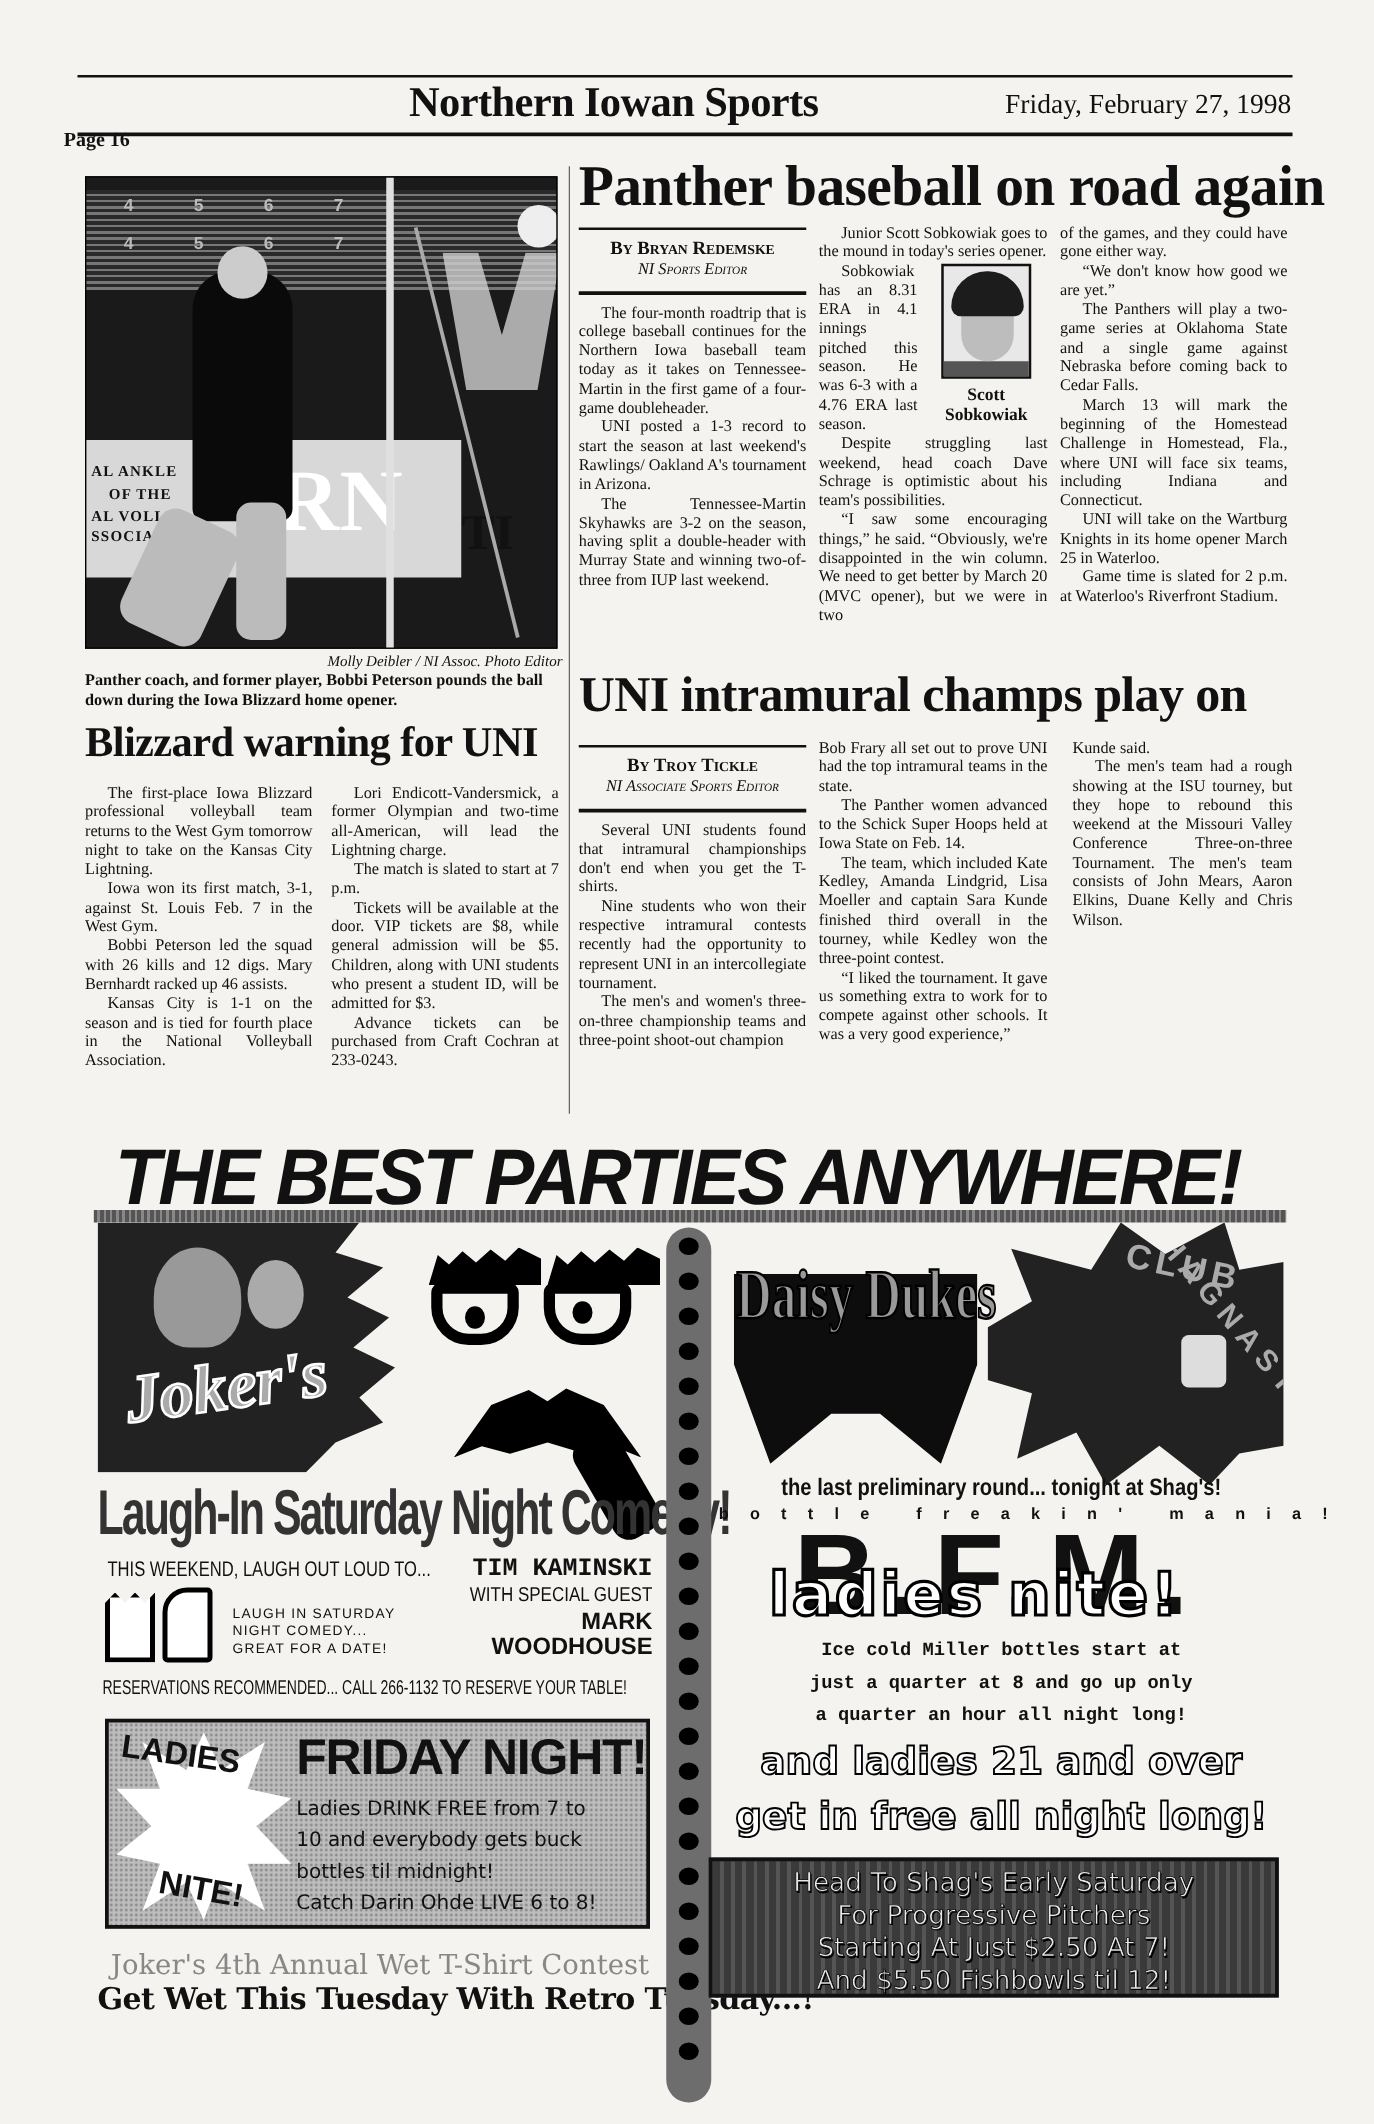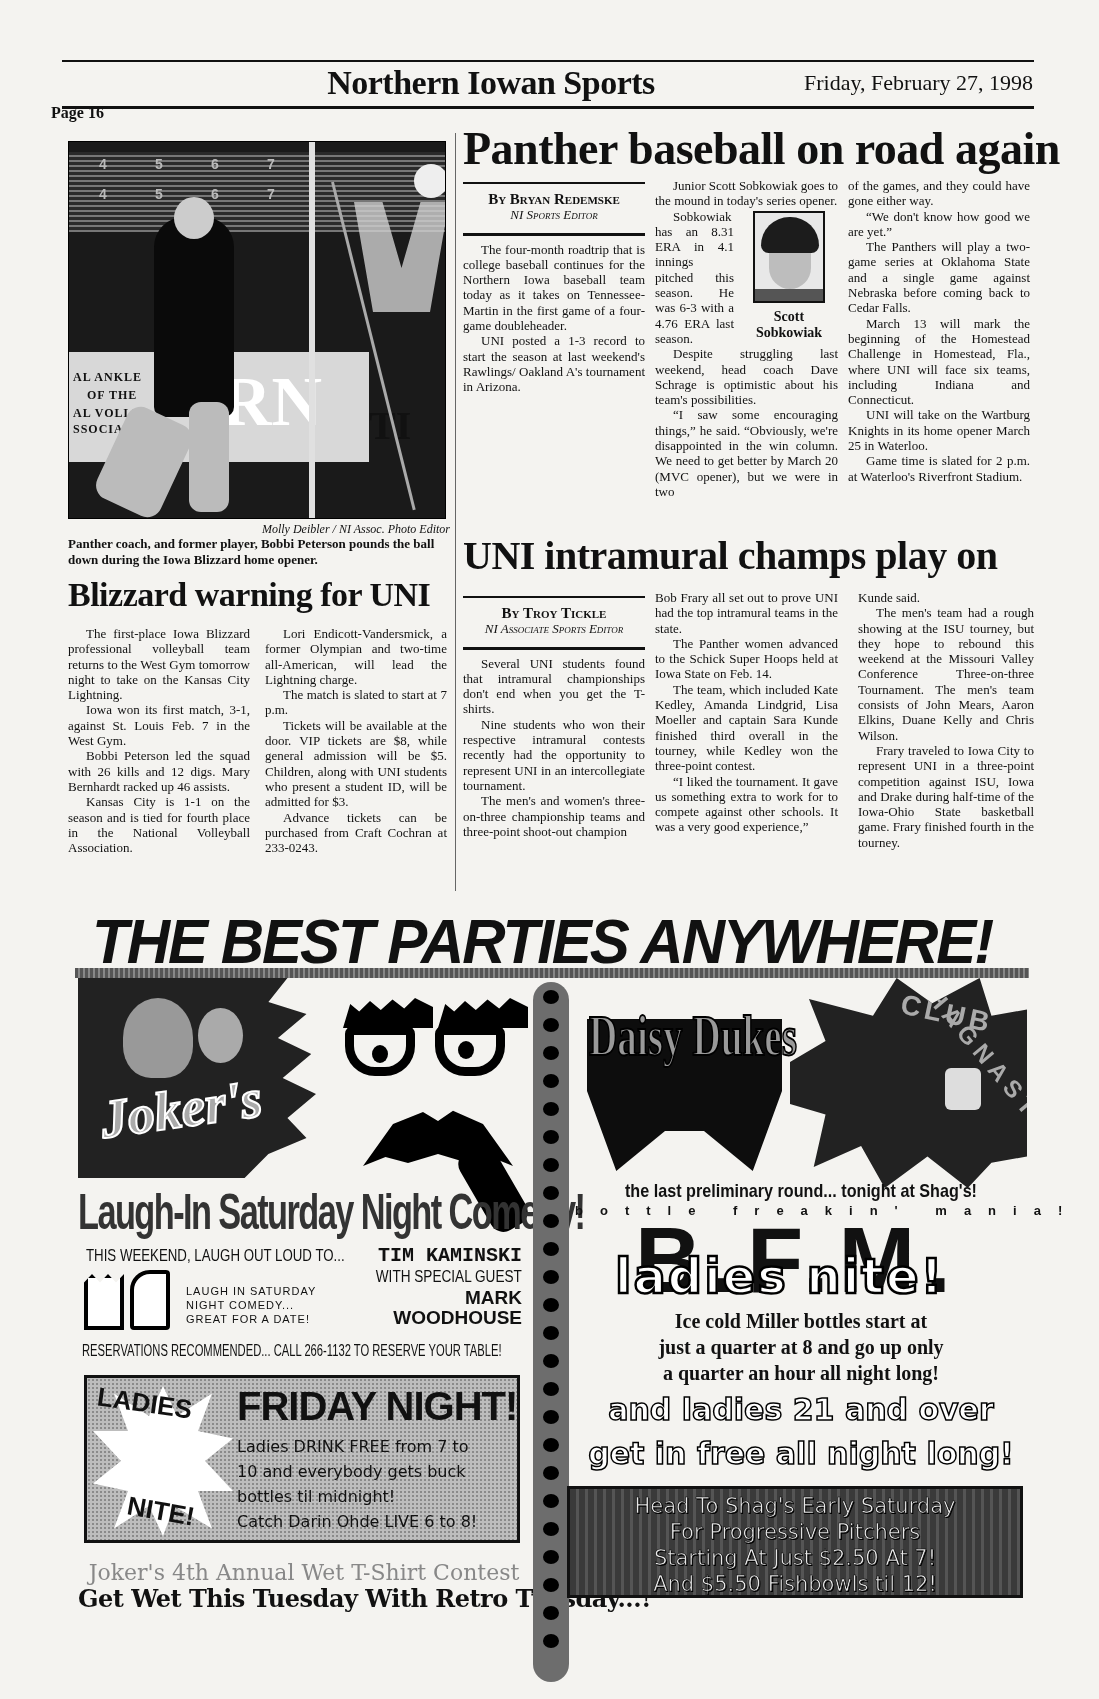--- a/index.html
+++ b/index.html
@@ -103,21 +103,21 @@
   .daisy-text { position: absolute; left: 14px; top: 20px; font-family: "Liberation Serif", serif; font-weight: bold; font-size: 56px; color: #999; -webkit-text-stroke: 2px #000; transform: scaleX(0.7); transform-origin: left; white-space: nowrap; }
   .shag-burst { position: absolute; left: 215px; top: 0; width: 237px; height: 210px; background: #222; clip-path: polygon(0 40%, 15% 30%, 8% 10%, 35% 18%, 45% 0, 60% 12%, 80% 0, 85% 18%, 100% 15%, 100% 85%, 85% 88%, 75% 100%, 58% 85%, 40% 100%, 30% 80%, 10% 90%, 15% 65%, 0 60%); }
   .shag-text-top { position: absolute; left: 110px; top: 20px; font-family: "Liberation Sans", sans-serif; font-weight: bold; font-size: 28px; color: #aaa; transform: rotate(12deg); letter-spacing: 4px; }
   .shag-text-side { position: absolute; left: 85px; top: 75px; font-family: "Liberation Sans", sans-serif; font-weight: bold; font-size: 24px; color: #aaa; letter-spacing: 6px; transform: rotate(50deg); }
   .shag-mug { position: absolute; left: 155px; top: 90px; width: 36px; height: 42px; background: #ddd; border-radius: 6px; }
 
   .shags-line1 { position: absolute; left: 0; top: 202px; width: 452px; text-align: center; font-family: "Liberation Sans", sans-serif; font-weight: bold; font-size: 19px; white-space: nowrap; transform: scaleX(0.85); }
   .shags-line2 { position: absolute; left: 0; top: 225px; width: 452px; text-align: center; font-family: "Liberation Sans", sans-serif; font-weight: 900; font-size: 13px; letter-spacing: 17px; white-space: nowrap; }
   .bfm { position: absolute; left: 20px; top: 236px; font-family: "Liberation Sans", sans-serif; font-weight: 900; font-size: 92px; letter-spacing: 10px; line-height: 1; white-space: nowrap; margin-left: 40px; }
   .ladies-nite { position: absolute; left: 40px; top: 270px; font-family: "DejaVu Sans", sans-serif; font-weight: bold; font-size: 48px; color: #fff; -webkit-text-stroke: 2.5px #000; letter-spacing: 2px; white-space: nowrap; }
-  .miller { position: absolute; left: 0; top: 330px; width: 452px; text-align: center; font-family: Liberation Serif, serif; font-weight: bold; font-size: 20px; line-height: 26px; }
+  .miller { position: absolute; left: 0; top: 330px; width: 452px; text-align: center; font-family: Liberation Mono, monospace; font-weight: bold; font-size: 15px; line-height: 26px; }
   .ladies21 { position: absolute; left: 0; top: 410px; width: 452px; text-align: center; font-family: "DejaVu Sans", sans-serif; font-weight: bold; font-size: 30px; line-height: 44px; color: #fff; -webkit-text-stroke: 1.5px #000; white-space: nowrap; }
   .pitchers-box { position: absolute; left: -8px; top: 508px; width: 456px; height: 112px; border: 3px solid #111; background: #444;
     background-image: repeating-linear-gradient(90deg, #3a3a3a 0 6px, #555 6px 9px); }
   .pitchers-text { position: absolute; left: 0; top: 4px; width: 100%; text-align: center; font-family: "DejaVu Sans", sans-serif; font-size: 21px; line-height: 26px; color: #e8e8e8; -webkit-text-stroke: 0.6px #000; text-shadow: 1px 1px 0 #000; white-space: nowrap; }
 </style>
 </head>
 <body>
 
 <div class="rule top"></div>
 <div class="mast-page">Page 16</div>
@@ -158,20 +158,21 @@
 
 <div class="headline h-baseball">Panther baseball on road again</div>
 
 <div class="col" style="left:463px;top:182px;width:182px;">
   <div class="byline-box">
     <span class="byline-name">By Bryan Redemske</span>
     <span class="byline-title">NI Sports Editor</span>
   </div>
   <p>The four-month roadtrip that is college baseball continues for the Northern Iowa baseball team today as it takes on Tennessee-Martin in the first game of a four-game doubleheader.</p>
   <p>UNI posted a 1-3 record to start the season at last weekend's Rawlings/ Oakland A's tournament in Arizona.</p>
+  <p>The Tennessee-Martin Skyhawks are 3-2 on the season, having split a double-header with Murray State and winning two-of-three from IUP last weekend.</p>
 </div>
 
 <div class="col" style="left:655px;top:178px;width:183px;">
   <p>Junior Scott Sobkowiak goes to the mound in today's series opener.</p>
   <div class="mugshot-wrap">
     <div class="mugshot">
       <div class="shirt"></div>
         <div class="face"></div>
         <div class="hair"></div>
     </div>
@@ -218,21 +219,20 @@
 </div>
 <div class="col" style="left:655px;top:590px;width:183px;">
   <p style="text-indent:0">Bob Frary all set out to prove UNI had the top intramural teams in the state.</p>
   <p>The Panther women advanced to the Schick Super Hoops held at Iowa State on Feb. 14.</p>
   <p>The team, which included Kate Kedley, Amanda Lindgrid, Lisa Moeller and captain Sara Kunde finished third overall in the tourney, while Kedley won the three-point contest.</p>
   <p>“I liked the tournament. It gave us something extra to work for to compete against other schools. It was a very good experience,”</p>
 </div>
 <div class="col" style="left:858px;top:590px;width:176px;">
   <p style="text-indent:0">Kunde said.</p>
   <p>The men's team had a rough showing at the ISU tourney, but they hope to rebound this weekend at the Missouri Valley Conference Three-on-three Tournament. The men's team consists of John Mears, Aaron Elkins, Duane Kelly and Chris Wilson.</p>
-  <p>Frary traveled to Iowa City to represent UNI in a three-point competition against ISU, Iowa and Drake during half-time of the Iowa-Ohio State basketball game. Frary finished fourth in the tourney.</p>
 </div>
 
 <div class="ad-headline">THE BEST PARTIES ANYWHERE!</div>
 <div class="ad-frame"></div>
 
 <div class="ad-left">
   <div class="jokers-logo">
     <div class="jester"></div>
     <div class="jester2"></div>
     <span class="jokers-text">Joker's</span>

